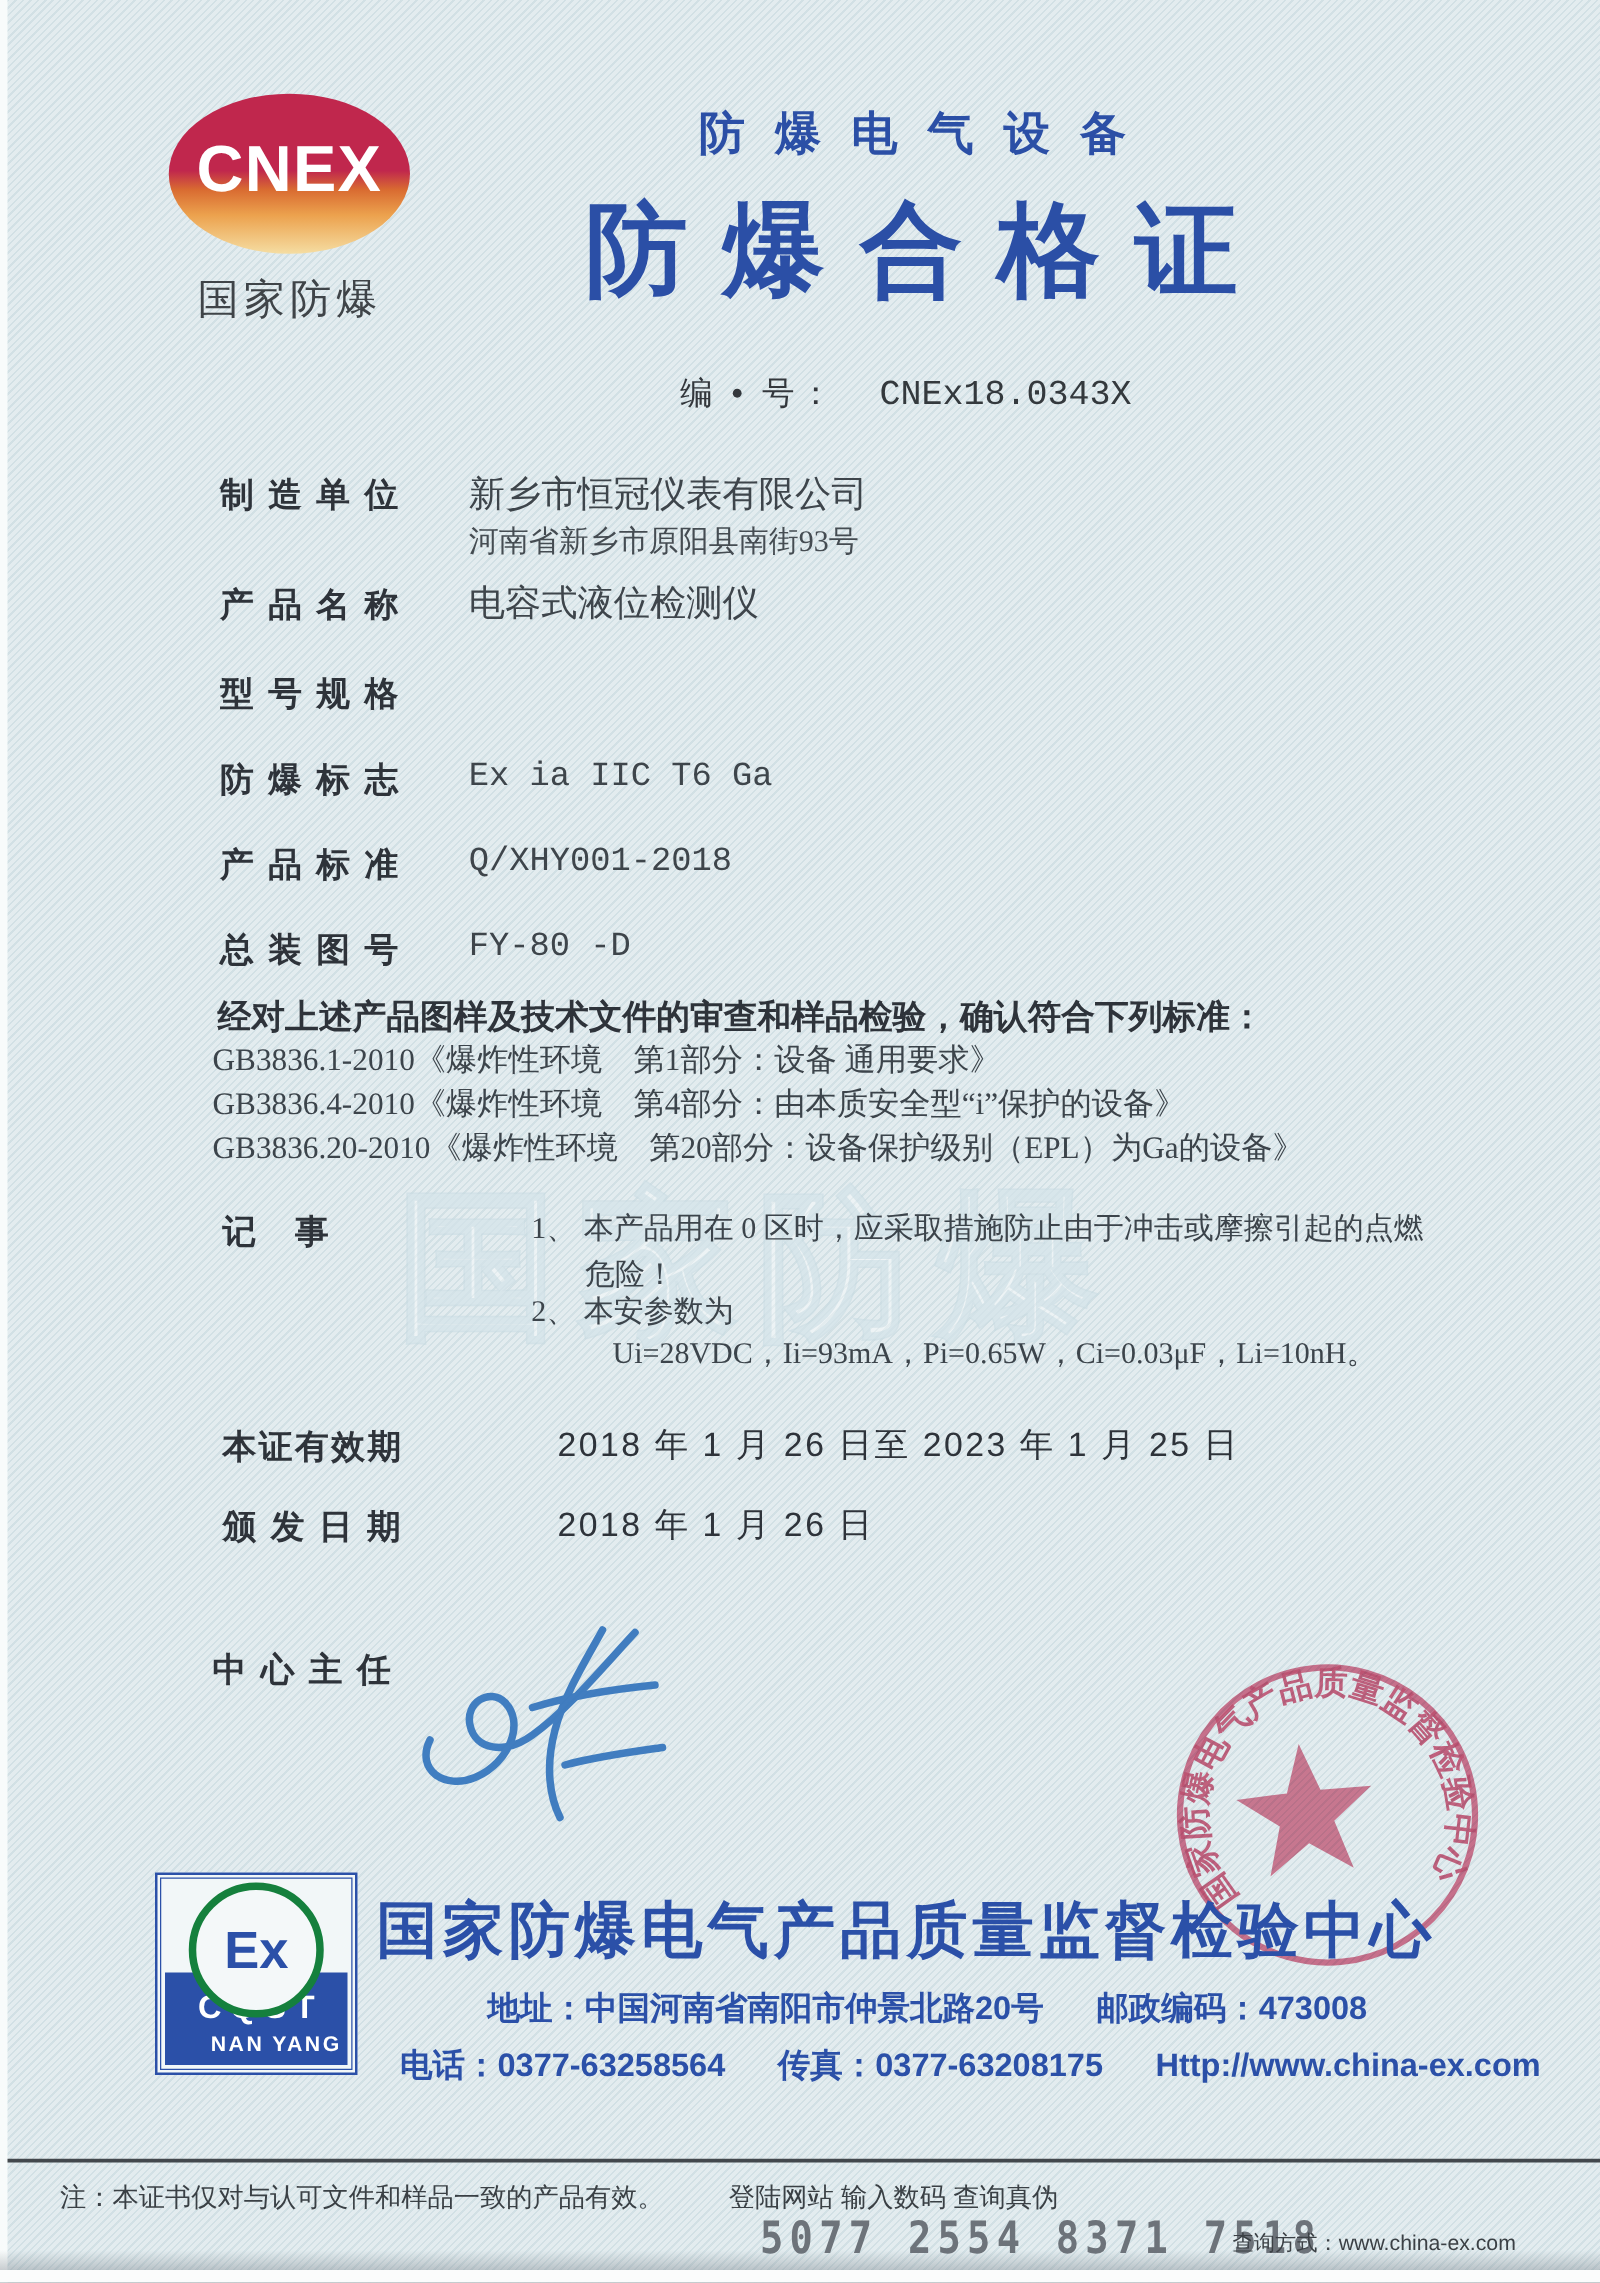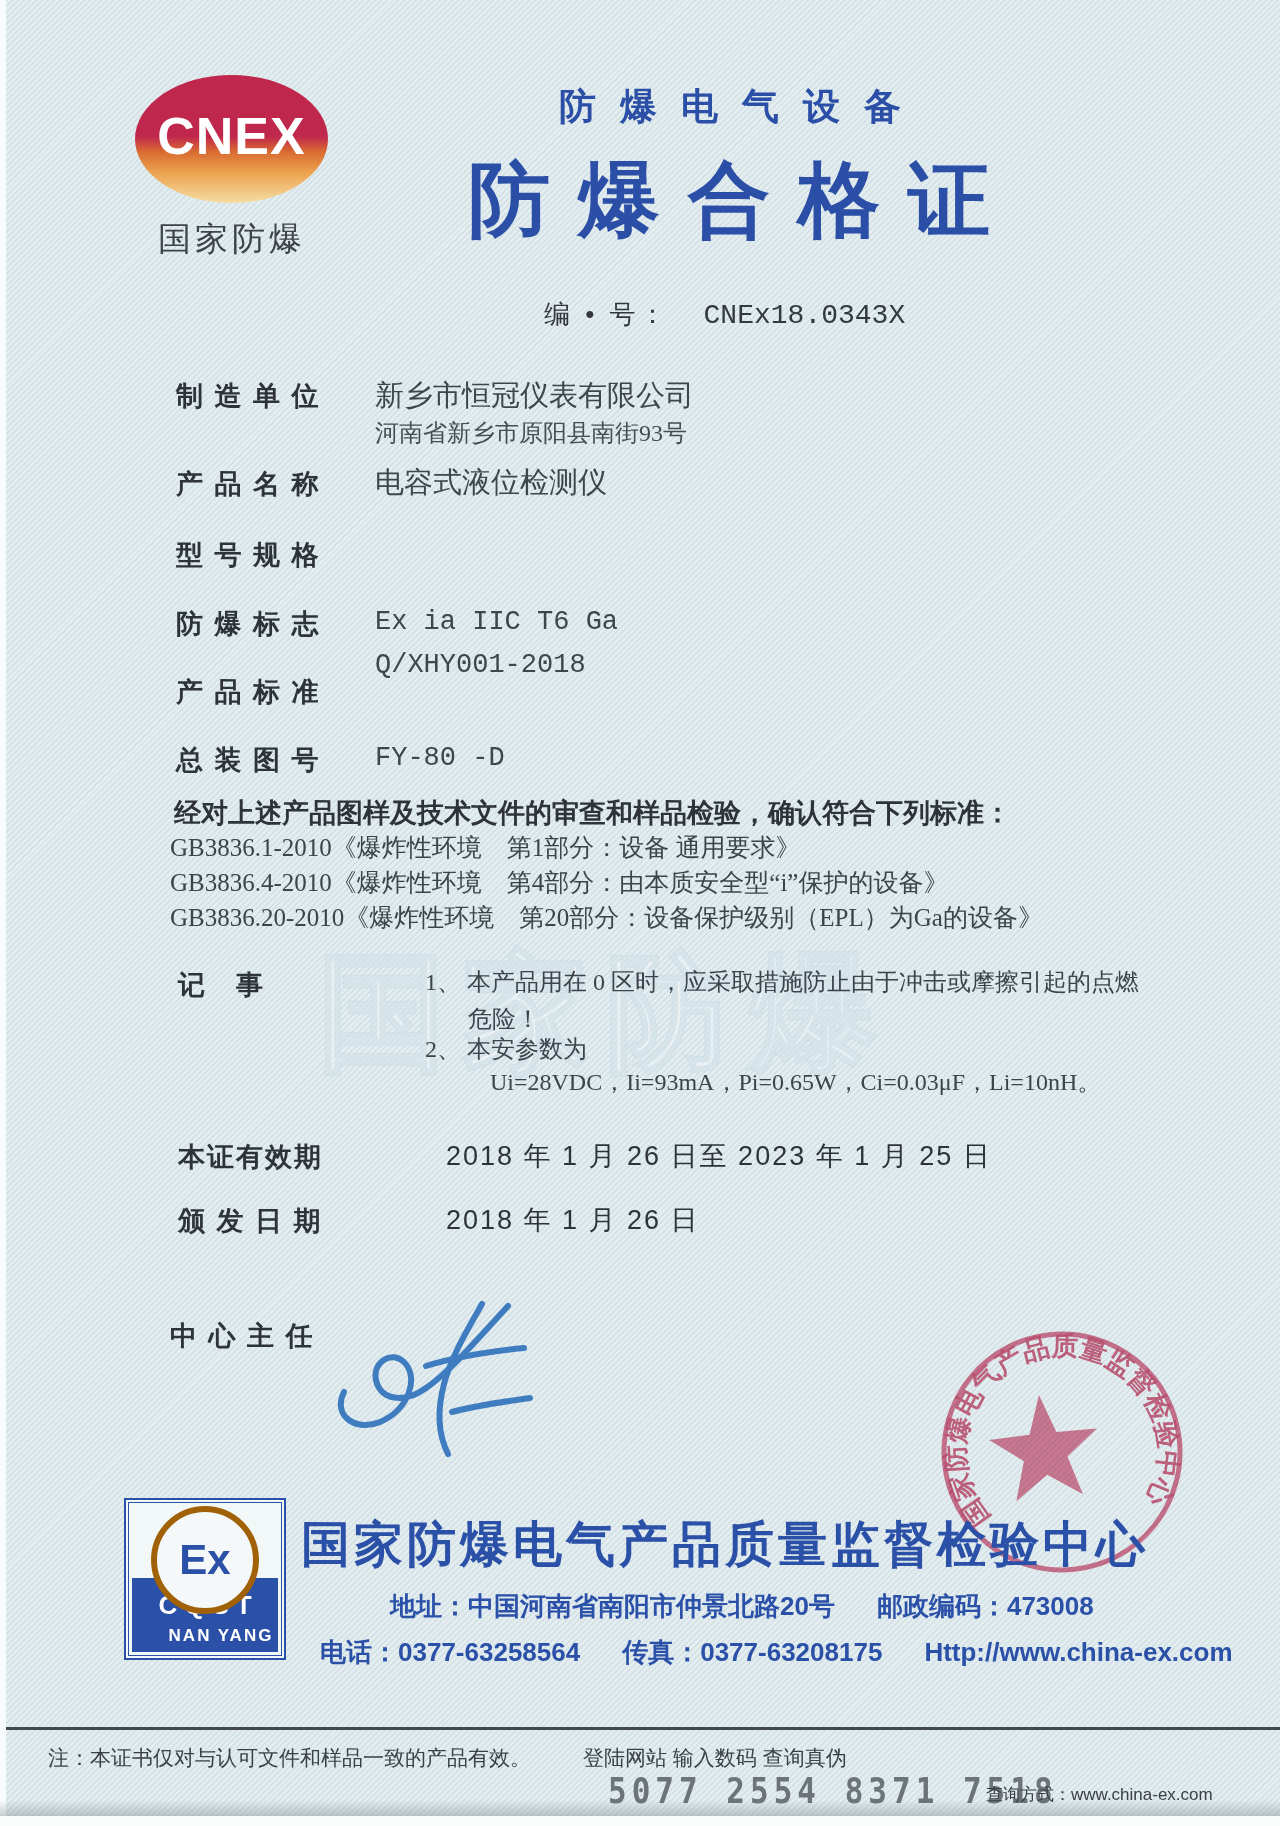--- a/index.html
+++ b/index.html
@@ -54,21 +54,21 @@
     color:rgba(255,255,255,0.38); -webkit-text-stroke:2.5px rgba(198,219,226,0.55); white-space:nowrap; }
 
   
   .exlogo { left:124px; top:1498px; width:158px; height:158px; border:2px solid #2b50a8; background:#f2f7f8; }
   .exlogo::before { content:''; position:absolute; inset:2px; border:1px solid #2b50a8; }
   .exlogo-blue { position:absolute; left:6px; right:6px; top:78px; bottom:6px; background:#2b50a8;
     display:flex; flex-direction:column; align-items:center; }
   .exlogo-cqst { color:#ffffff; font-size:26px; font-weight:600; letter-spacing:7px; text-indent:7px; margin-top:12px; }
   .exlogo-ny { color:#ffffff; font-size:17px; font-weight:600; letter-spacing:2px; margin-top:5px;margin-left:32px; }
   .exlogo-circle { position:absolute; left:25px; top:6px; width:96px; height:96px; border-radius:50%;
-    border:6px solid #a16207; background:#f4f8f9; display:flex; align-items:center; justify-content:center; z-index:2; }
+    border:6px solid #15803d; background:#f4f8f9; display:flex; align-items:center; justify-content:center; z-index:2; }
   .exlogo-ex { color:#2b50a8; font-size:42px; font-weight:800; }
 
   .org-name { left:266px; top:1512px; width:918px; text-align:center; font-size:49px; font-weight:800;
     color:#2b50a8; letter-spacing:4px; white-space:nowrap; }
   .org-line { font-size:26px; font-weight:700; color:#2b50a8; white-space:nowrap; }
   .org-addr { left:390px; top:1589px; }
   .org-phone { left:320px; top:1635px; }
   .org-gap { display:inline-block; width:42px; }
 
   .divider { left:0; top:1727px; width:1280px; height:3px; background:#43484d; }
@@ -110,21 +110,21 @@
 
   <div class="abs flabel" style="left:176px; top:466px;">产 品 名 称</div>
   <div class="abs fval-cn" style="left:375px; top:463px;">电容式液位检测仪</div>
 
   <div class="abs flabel" style="left:176px; top:537px;">型 号 规 格</div>
 
   <div class="abs flabel" style="left:176px; top:606px;">防 爆 标 志</div>
   <div class="abs fval-mono" style="left:375px; top:607px;">Ex ia IIC T6 Ga</div>
 
   <div class="abs flabel" style="left:176px; top:674px;">产 品 标 准</div>
-  <div class="abs fval-mono" style="left:375px; top:650px;">Q/XHY001-2018</div>
+  <div class="abs fval-mono" style="left:375px; top:675px;">Q/XHY001-2018</div>
 
   <div class="abs flabel" style="left:176px; top:742px;">总 装 图 号</div>
   <div class="abs fval-mono" style="left:375px; top:743px;">FY-80 -D</div>
 
   <div class="abs std-intro" style="left:174px; top:795px;">经对上述产品图样及技术文件的审查和样品检验，确认符合下列标准：</div>
   <div class="abs std-item" style="left:170px; top:831px;">GB3836.1-2010《爆炸性环境　第1部分：设备 通用要求》</div>
   <div class="abs std-item" style="left:170px; top:866px;">GB3836.4-2010《爆炸性环境　第4部分：由本质安全型“i”保护的设备》</div>
   <div class="abs std-item" style="left:170px; top:901px;">GB3836.20-2010《爆炸性环境　第20部分：设备保护级别（EPL）为Ga的设备》</div>
 
   <div class="abs flabel" style="left:178px; top:967px;">记　事</div>

